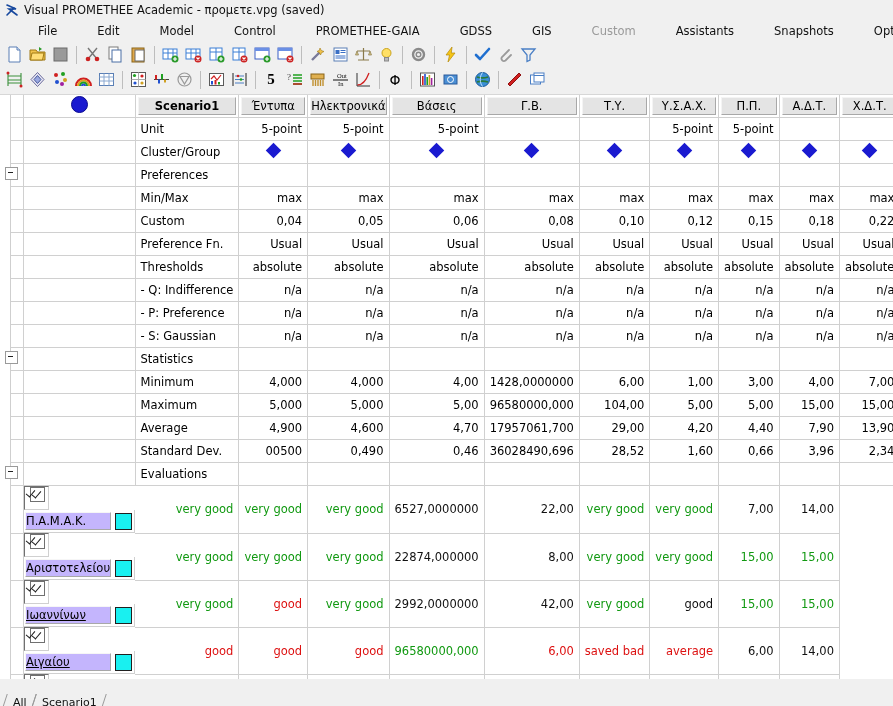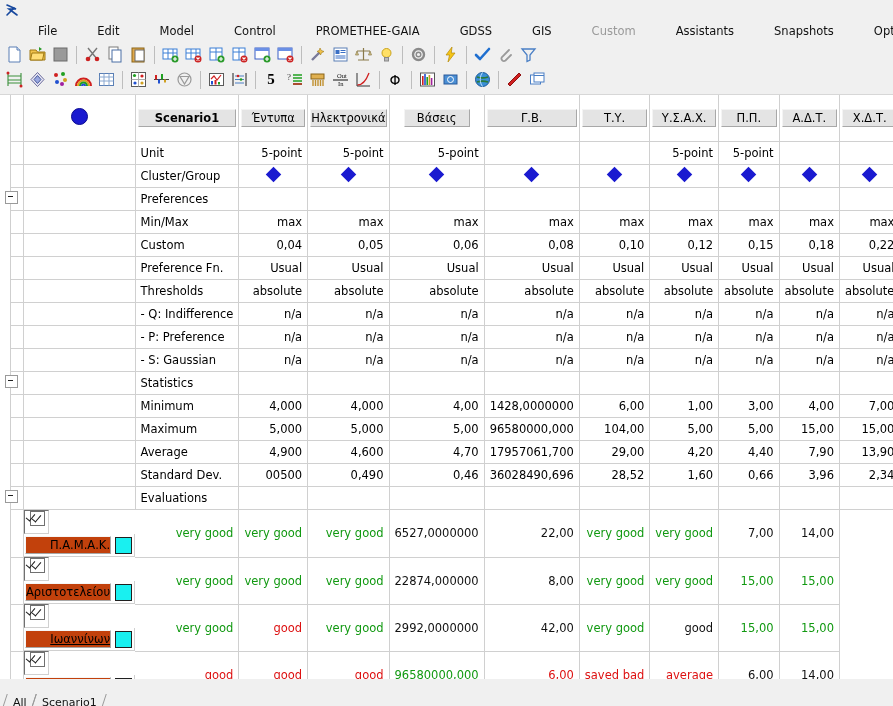--- a/index.html
+++ b/index.html
@@ -45,23 +45,23 @@
   tr.section td.exp{background:#f5f5f5;}
   tr.hdr td{background:#efefef;border-bottom:1px solid #c8c8c8;height:21px;}
   .colbtn{
     display:block;background:#e4e4e4;border:1px solid #a8a8a8;
     border-top-color:#f4f4f4;border-left-color:#f4f4f4;
     text-align:center;font-size:11.5px;padding:1px 0;margin:1px 2px;
     line-height:14px;
   }
   .colbtn.scen{font-weight:bold;}
   .altbtn{
-    display:block;background:#c2410c;border:1px solid #a8a8a8;
+    display:block;background:#c4b5fd;border:1px solid #a8a8a8;
     border-top-color:#f6f6f6;border-left-color:#f6f6f6;
-    text-align:right;font-size:11.5px;padding:1px 0;margin:1px 1px;line-height:14px;
+    text-align:left;font-size:11.5px;padding:1px 0;margin:1px 1px;line-height:14px;
   }
   .swatch{width:15px;height:15px;border:1px solid #202020;display:inline-block;vertical-align:middle;}
   .diamond{
     width:11px;height:11px;background:#1a1ad0;transform:rotate(45deg);
     display:inline-block;margin:3px 0;
   }
   .circle{width:15px;height:15px;border-radius:50%;background:#1a1ad0;display:inline-block;border:1px solid #0a0a90;}
   .chk{
     width:13px;height:13px;border:1px solid #707070;background:#fff;
     display:inline-block;position:relative;
@@ -99,20 +99,21 @@
 </head>
 <body>
 
 <div id="titlebar">
   <span class="tb-icon">
     <svg width="14" height="14" viewBox="0 0 14 14">
       <path d="M2 2 L11 6 L4 6 L12 12" stroke="#17489e" stroke-width="1.6" fill="none" stroke-linecap="round"></path>
       <path d="M2 12 L9 5" stroke="#17489e" stroke-width="1.6" fill="none" stroke-linecap="round"></path>
     </svg>
   </span>
+  <span class="tb-text">Visual PROMETHEE Academic - προμετε.vpg (saved)</span>
 </div>
 
 <div id="menubar">
   <div class="mi">File</div>
   <div class="mi">Edit</div>
   <div class="mi">Model</div>
   <div class="mi">Control</div>
   <div class="mi">PROMETHEE-GAIA</div>
   <div class="mi">GDSS</div>
   <div class="mi">GIS</div>
@@ -442,21 +443,21 @@
           <td class="ctr"><span class="circle"></span></td>
           <td style="padding: 0px;">
             <div class="colbtn scen">Scenario1</div>
           </td>
           <td style="padding: 0px;">
             <div class="colbtn">Έντυπα</div>
           </td>
           <td style="padding: 0px;">
             <div class="colbtn">Ηλεκτρονικά</div>
           </td>
-          <td style="padding: 12px;">
+          <td style="padding: 0px;">
             <div class="colbtn">Βάσεις</div>
           </td>
           <td style="padding: 0px;">
             <div class="colbtn">Γ.Β.</div>
           </td>
           <td style="padding: 0px;">
             <div class="colbtn">Τ.Υ.</div>
           </td>
           <td style="padding: 0px;">
             <div class="colbtn">Υ.Σ.Α.Χ.</div>

